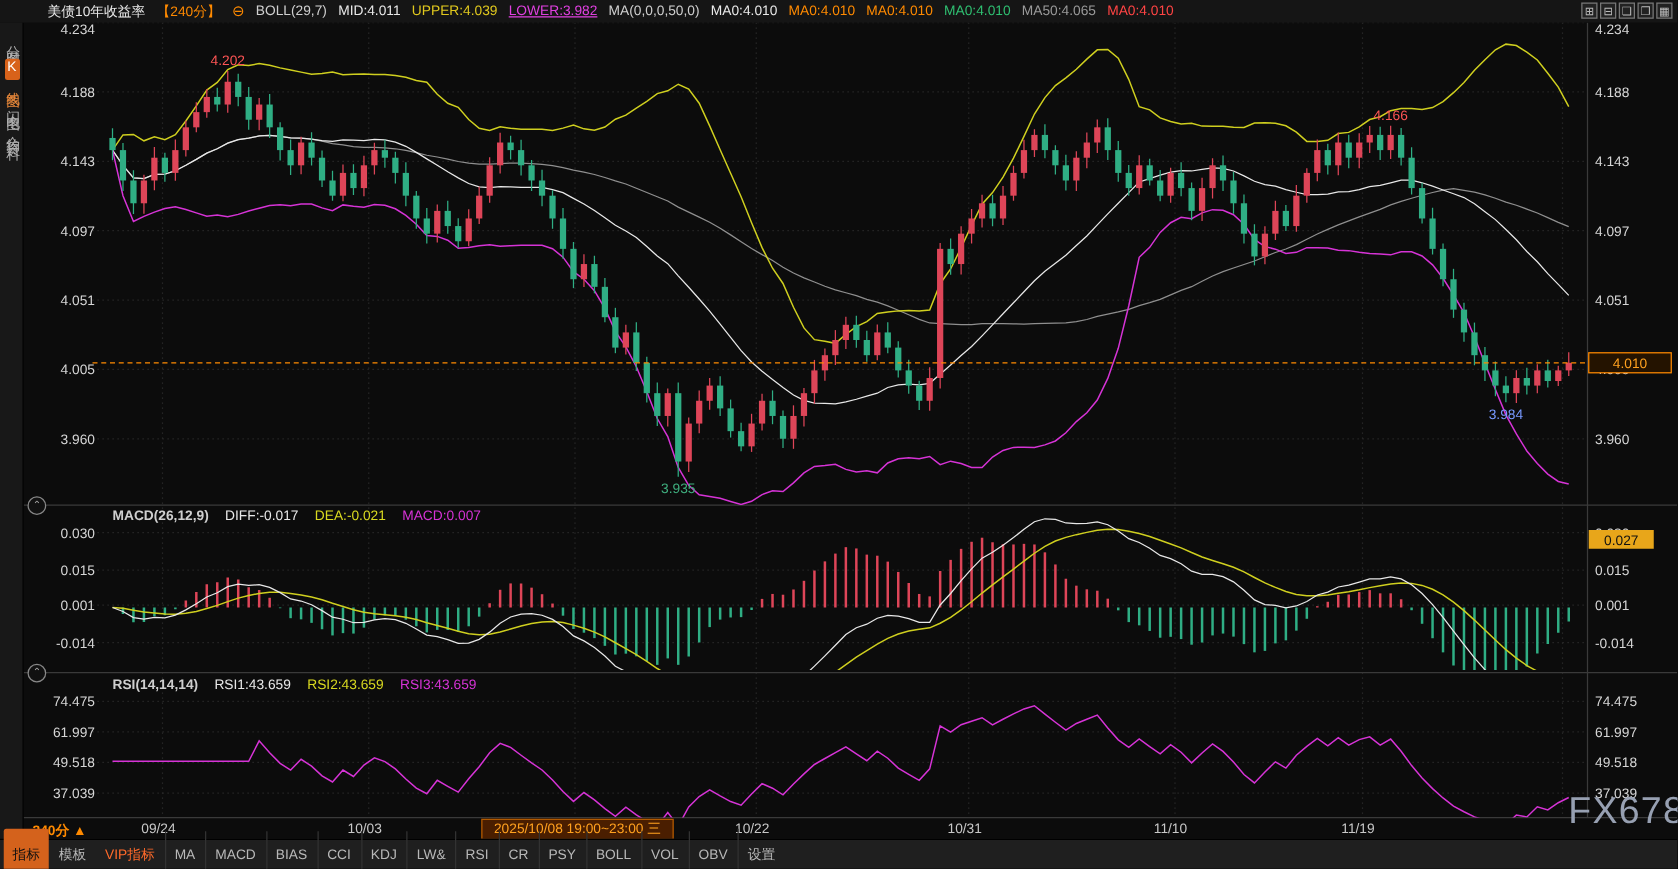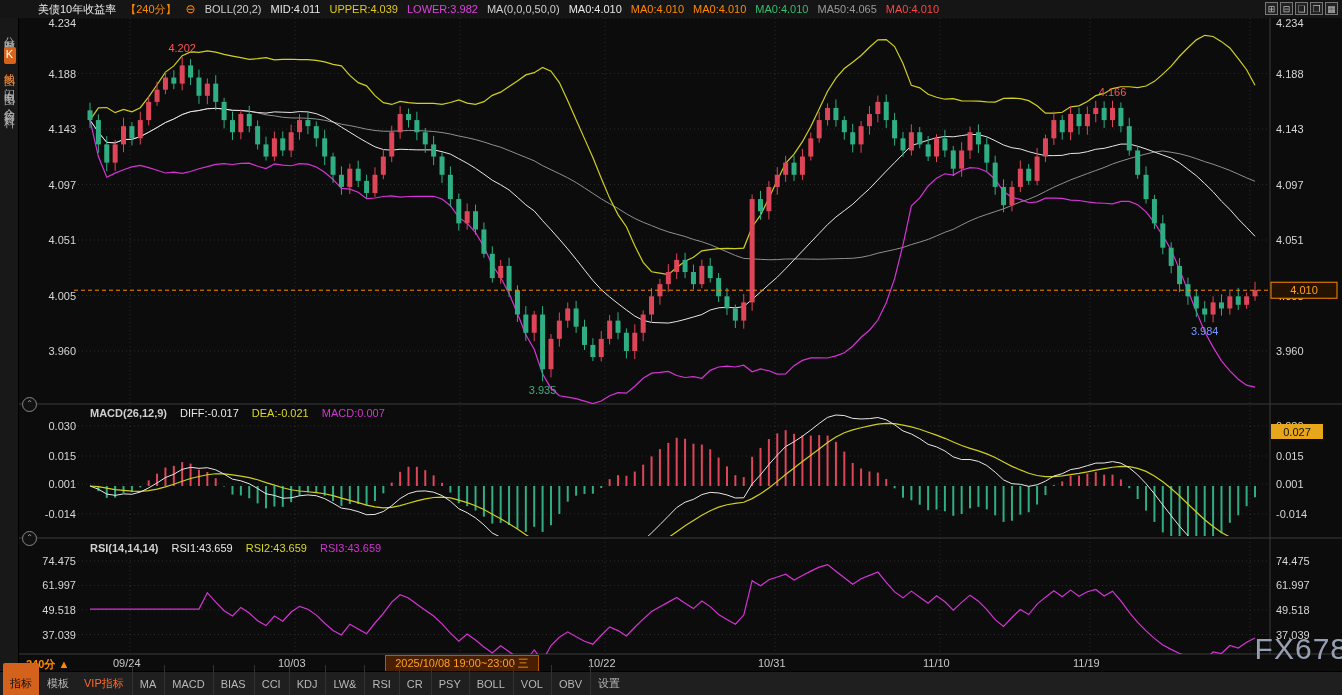--- a/index.html
+++ b/index.html
@@ -13,21 +13,21 @@
     position:absolute;top:0;left:0;right:0;height:18px;background:#151515;
     display:flex;align-items:center;gap:9px;padding-left:38px;font-size:11px;
     white-space:nowrap;z-index:5;
   }
   .t-title{color:#e8e8e8;}
   .t-period{color:#ff8a00;cursor:pointer;}
   .t-collapse{color:#ff8a00;cursor:pointer;font-size:12px;}
   .t-dim{color:#cfcfcf;}
   .t-mid{color:#e8e8e8;}
   .t-upper{color:#e0c81e;}
-  .t-lower{color:#e040e0;}
+  .t-lower{color:#e040e0;text-decoration:underline;}
   .win-buttons{position:absolute;right:4px;top:2px;display:flex;gap:2px;}
   .win-btn{
     width:13px;height:13px;border:1px solid #777;background:#222;color:#bbb;
     font-size:9px;line-height:12px;text-align:center;cursor:pointer;box-sizing:border-box;
   }
   
   .sidebar{
     position:absolute;left:0;top:18px;width:18px;bottom:23px;background:#181818;
     border-right:1px solid #000;z-index:4;display:flex;flex-direction:column;align-items:center;
   }
@@ -78,21 +78,21 @@
   .tb-vip{color:#ff6a2a;}
   .tb-ind{border-left:1px solid #323232;}
 </style>
 </head>
 <body>
 
 <div class="topbar">
   <span class="t-title">美债10年收益率</span>
   <span class="t-period">【240分】</span>
   <span class="t-collapse">⊖</span>
-  <span class="t-dim">BOLL(20,2)</span>
+  <span class="t-dim">BOLL(29,7)</span>
   <span class="t-mid">MID:4.011</span>
   <span class="t-upper">UPPER:4.039</span>
   <span class="t-lower">LOWER:3.982</span>
   <span class="t-dim">MA(0,0,0,50,0)</span>
   <span style="color:#e8e8e8">MA0:4.010</span>
   <span style="color:#ff8a00">MA0:4.010</span>
   <span style="color:#ff8a00">MA0:4.010</span>
   <span style="color:#2fbf71">MA0:4.010</span>
   <span style="color:#9a9a9a">MA50:4.065</span>
   <span style="color:#ff4444">MA0:4.010</span>

